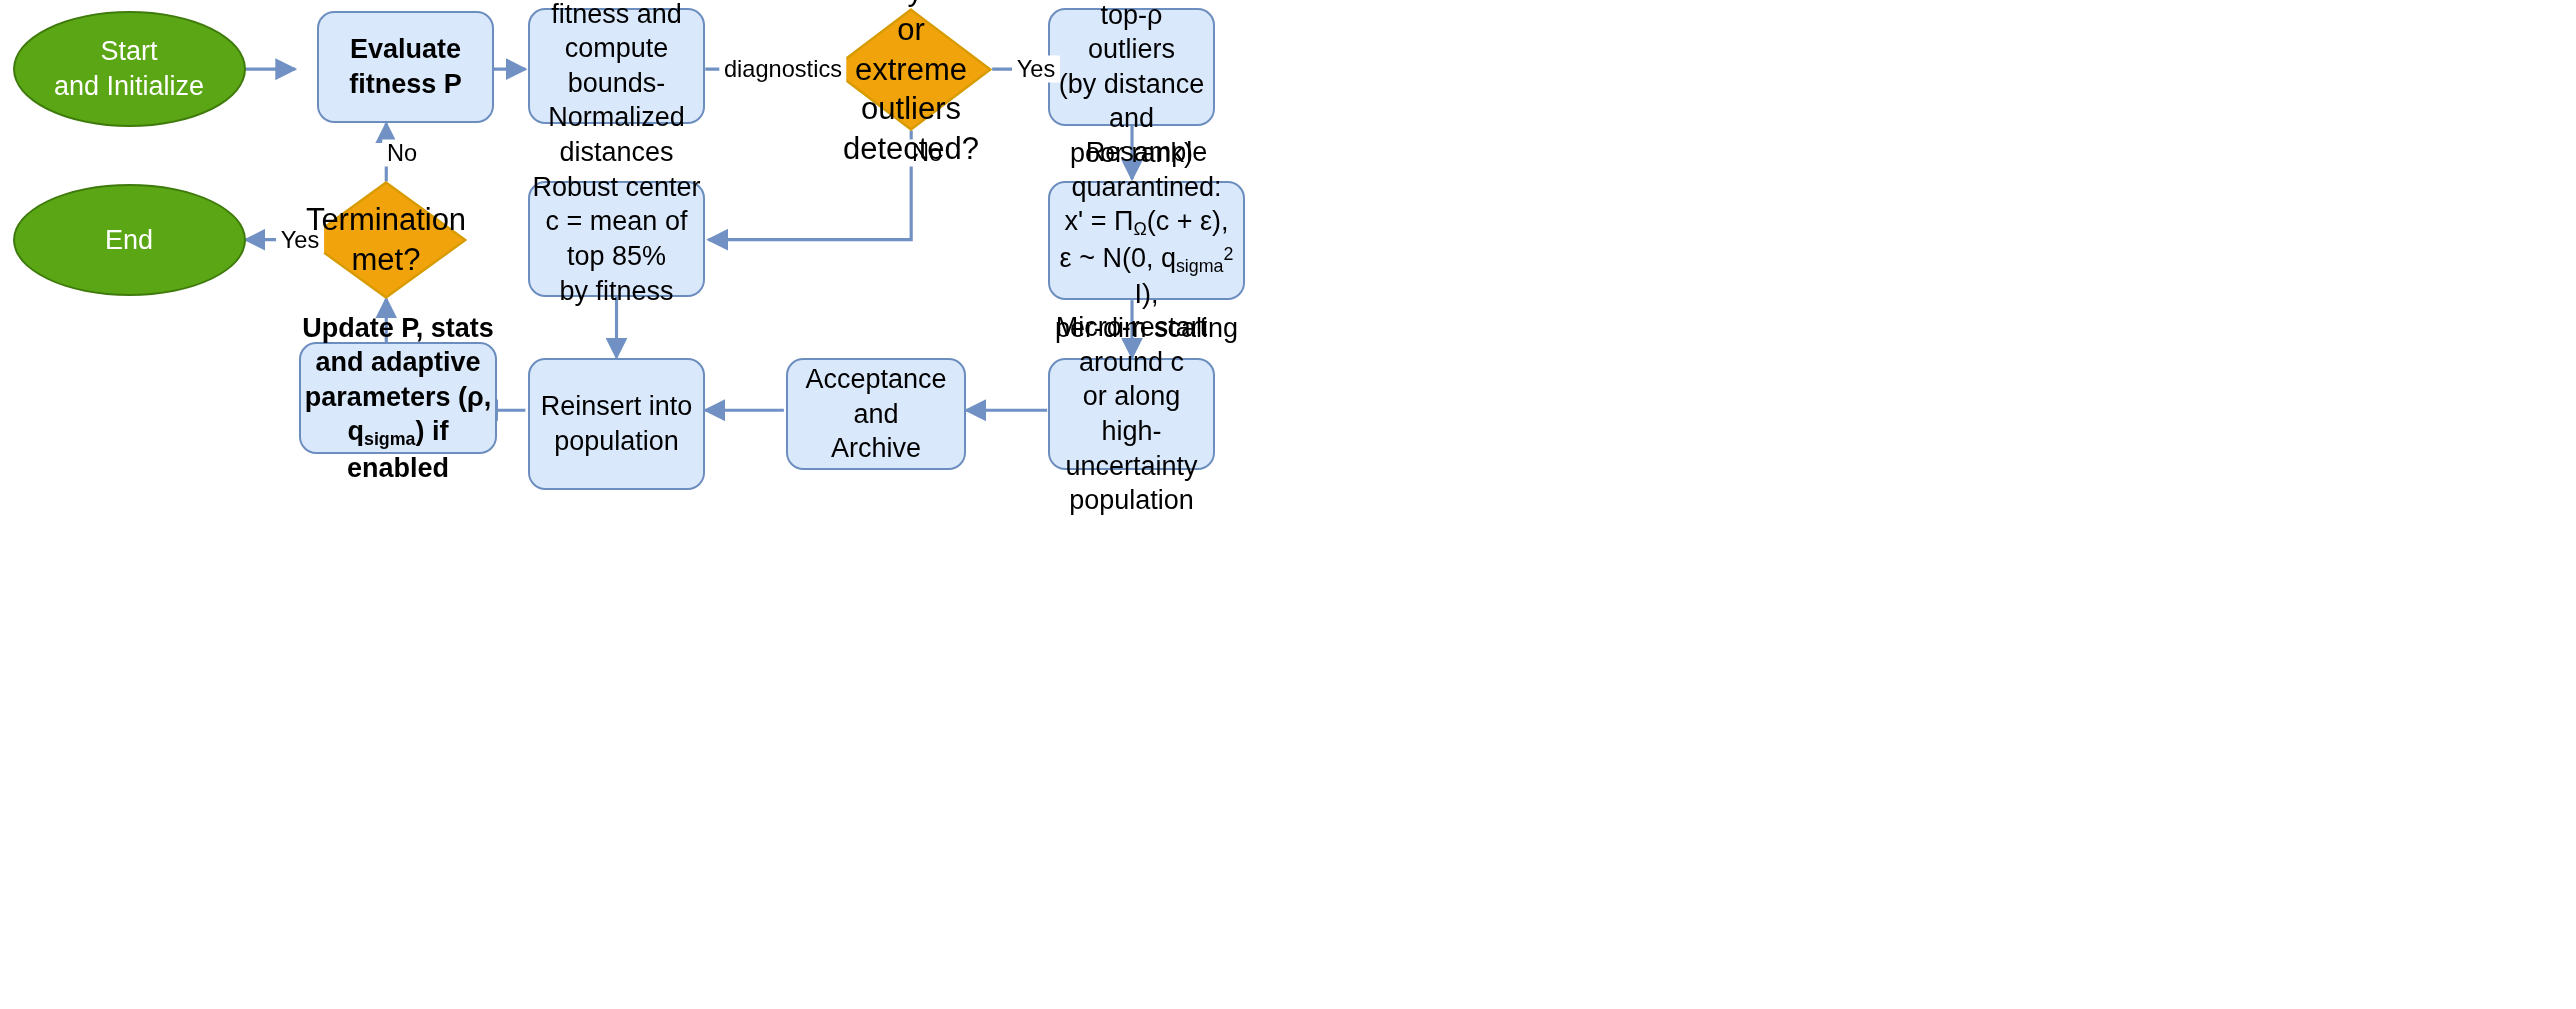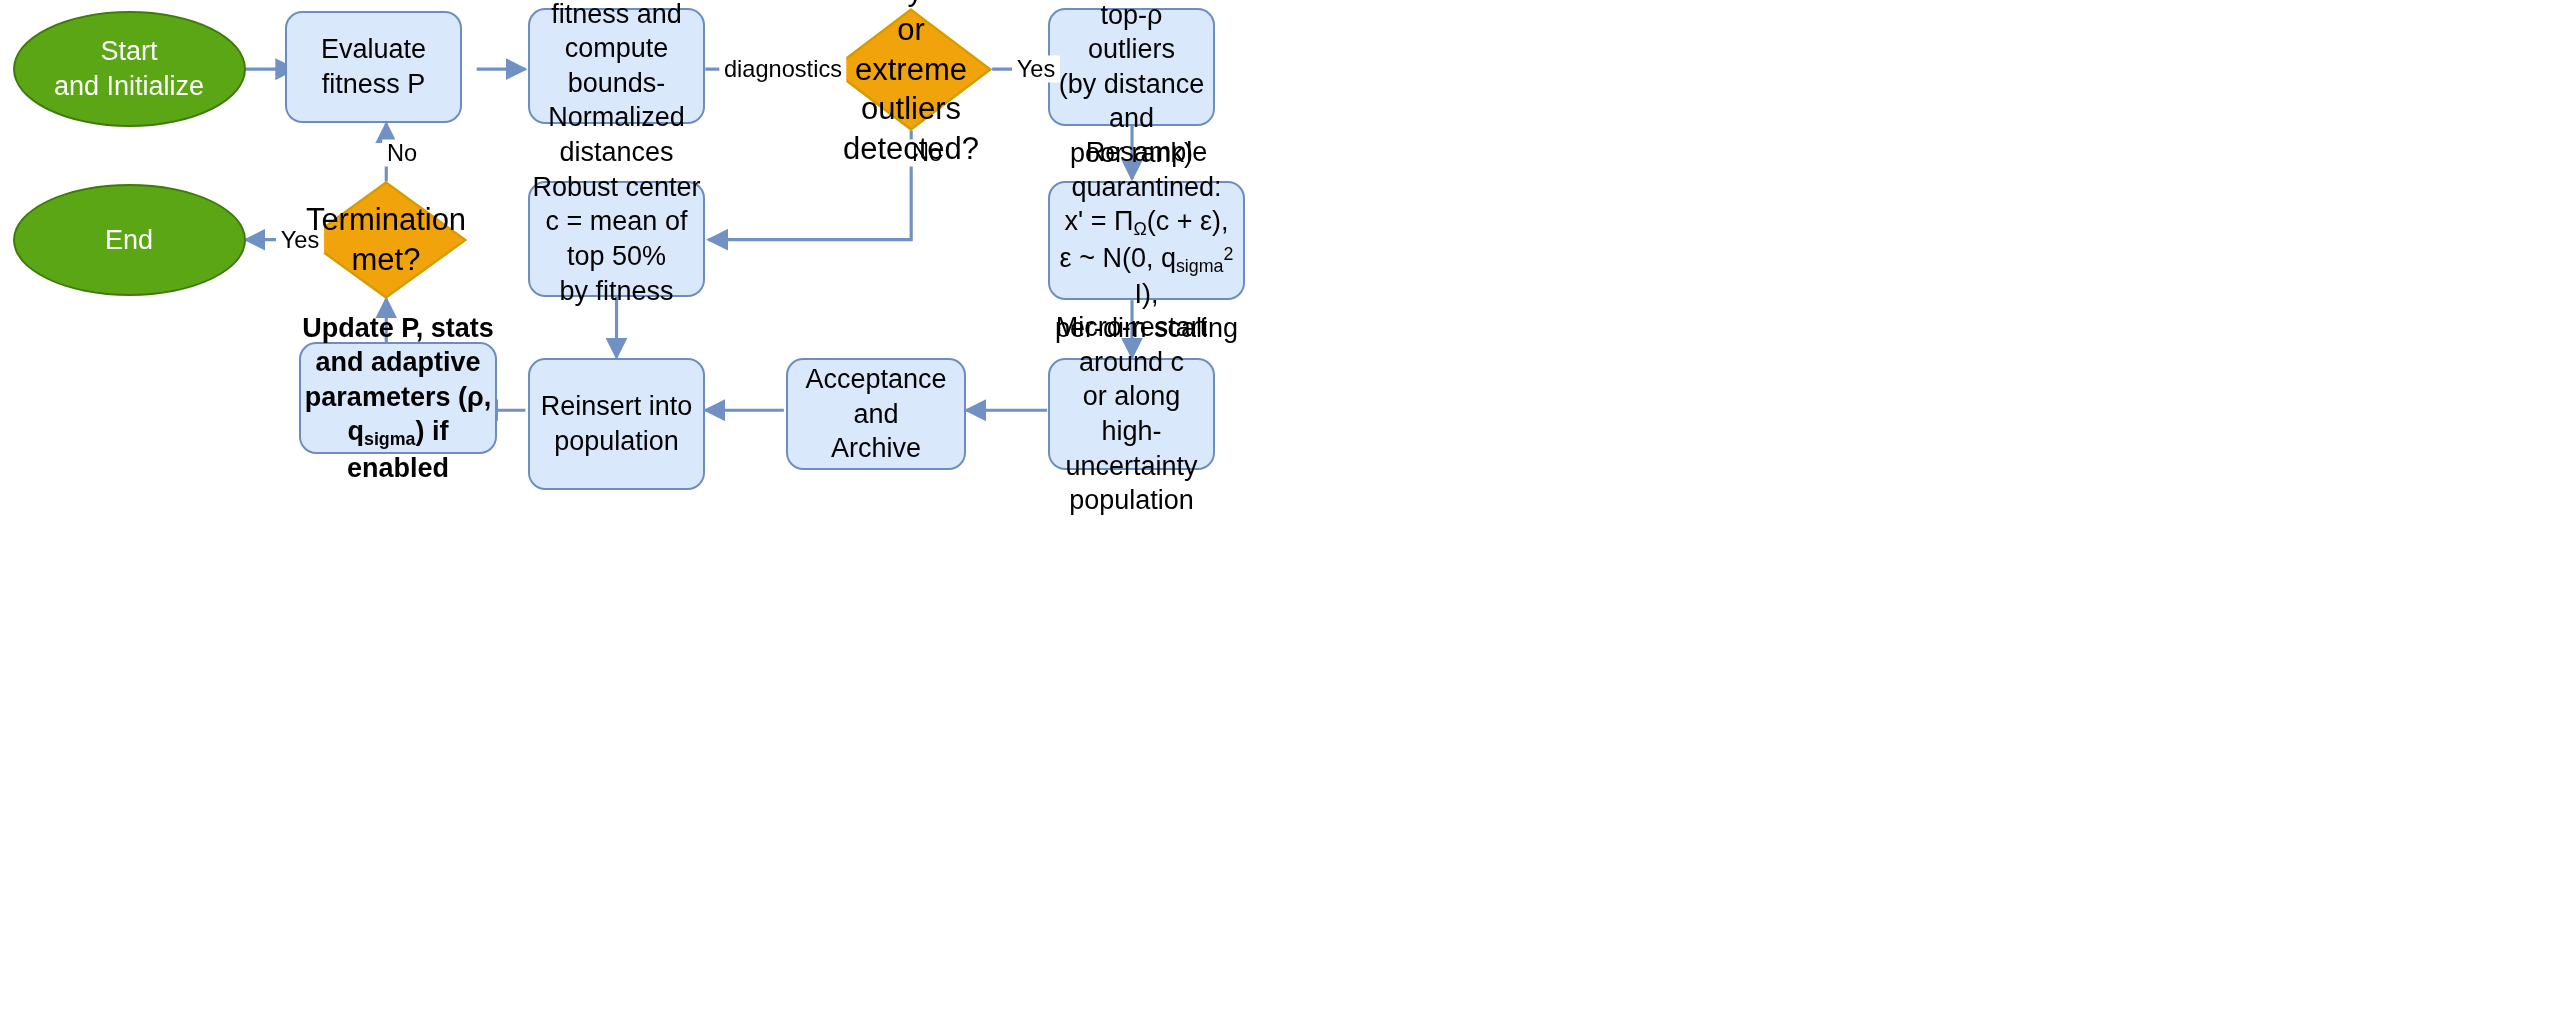--- a/index.html
+++ b/index.html
@@ -130,21 +130,21 @@
 
       <path d="M 784 378 L 784 455"></path>
     </g>
   </svg>
 
   <div class="node terminator" style="left:12.6px; top:11px; width:233px; height:116px;">
     <span class="node-text">Start
 and Initialize</span>
   </div>
 
-  <div class="node process" style="left:285px; top:11px; width:177px; height:112px;">
+  <div class="node process" style="left:317px; top:11px; width:177px; height:112px;font-weight:bold;">
     <span class="node-text">Evaluate fitness P</span>
   </div>
 
   <div class="node process" style="left:528px; top:7.9px; width:177px; height:116px;">
     <span class="node-text">Rank by fitness and
 compute
 bounds-Normalized
 distances</span>
   </div>
 
@@ -183,21 +183,21 @@
     <span class="node-text">Reinsert into
 population</span>
   </div>
 
   <div class="node process" style="left:299px; top:342px; width:198px; height:112px;font-weight:bold;">
     <span class="node-text">Update P, stats<br>and adaptive<br>parameters (ρ,<br>q<sub>sigma</sub>) if enabled</span>
   </div>
 
   <div class="node process" style="left:528px; top:181px; width:177px; height:116px;">
     <span class="node-text">Robust center
-c = mean of top 50%
+c = mean of top 85%
 by fitness</span>
   </div>
 
   <div class="node decision" style="left:305px; top:181px; width:162px; height:118px;text-align:center;">
     <svg class="diamond-shape" viewBox="0 0 206 150" preserveAspectRatio="none">
       <polygon points="103,2 204,75 103,148 2,75" fill="#F0A30A" stroke="#D79B00" stroke-width="3"></polygon>
     </svg>
     <span class="node-text">Termination
 met?</span>
   </div>

